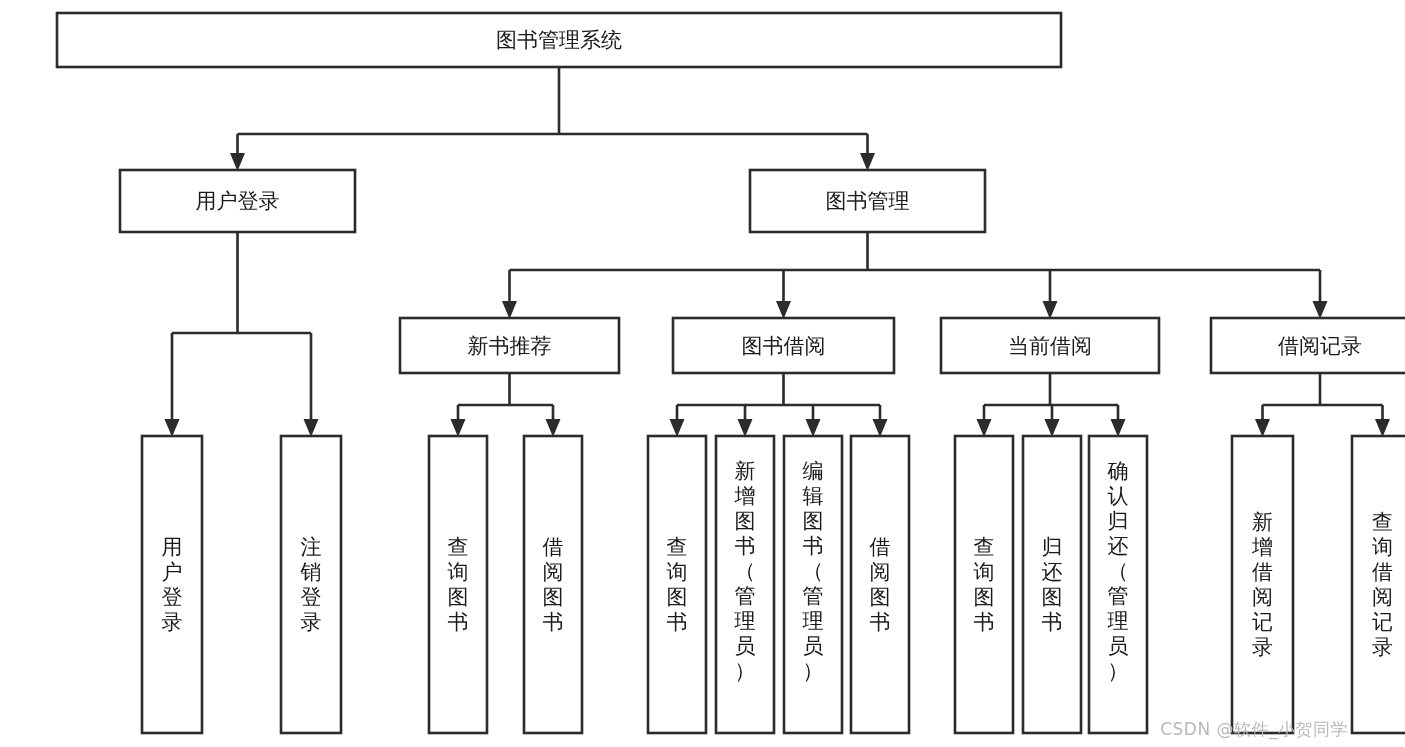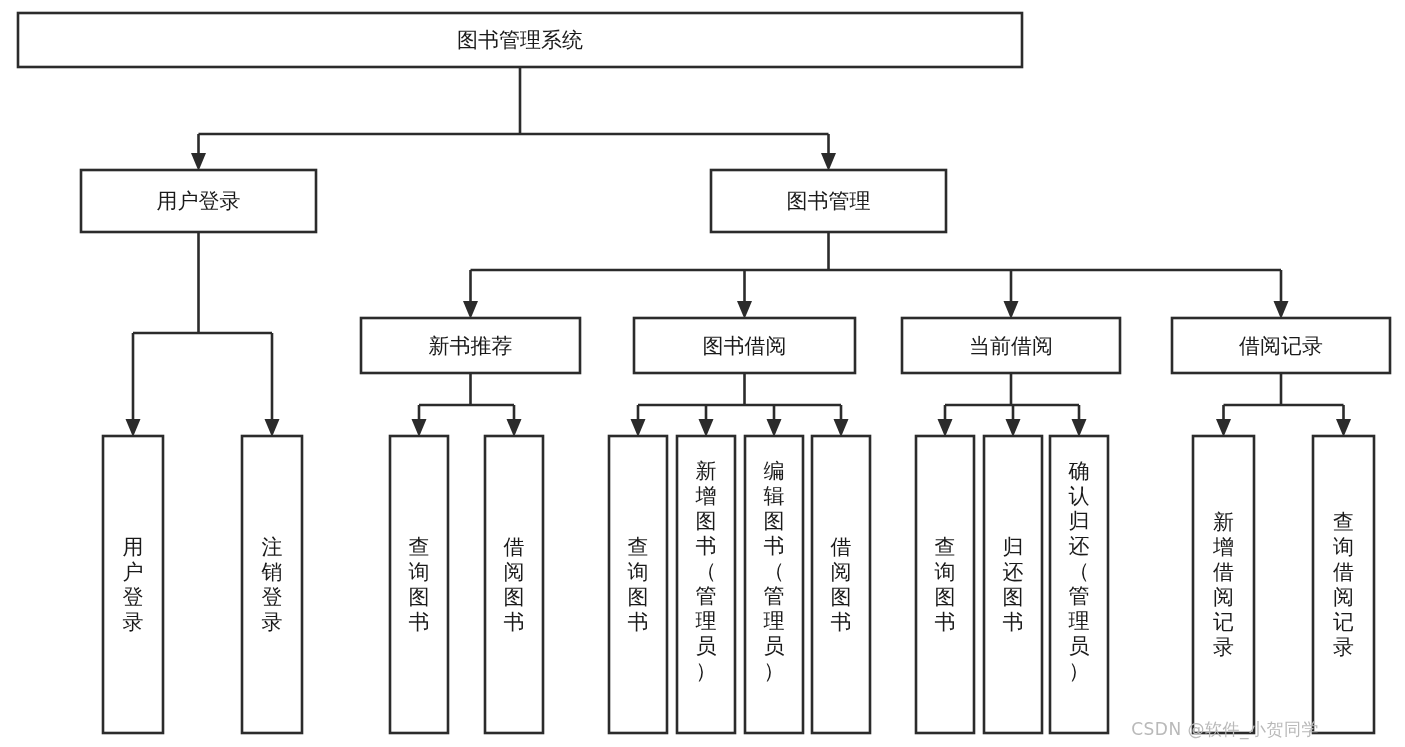--- a/index.html
+++ b/index.html
@@ -12,20 +12,21 @@
     width: 1405px;
     height: 747px;
     font-family: "DejaVu Sans", "Liberation Sans", sans-serif;
     overflow: hidden;
   }
   #diagram-root {
     position: relative;
     width: 1333px;
     height: 747px;
     background: #ffffff;
+    margin-left: 39px;
   }
   svg.diagram-canvas {
     position: absolute;
     top: 0;
     left: 0;
     width: 1405px;
     height: 747px;
     display: block;
   }
   .node-box {
@@ -51,21 +52,21 @@
     dominant-baseline: middle;
   }
   .node-label-v {
     fill: #1a1a1a;
     font-family: "DejaVu Sans", "Liberation Sans", sans-serif;
     font-size: 21px;
     text-anchor: middle;
   }
   .watermark-text {
     position: absolute;
-    right: 14px;
+    right: 24px;
     bottom: 6px;
     font-family: "DejaVu Sans", "Liberation Sans", sans-serif;
     font-size: 17px;
     color: #b9b9b9;
     white-space: nowrap;
     letter-spacing: 0.5px;
     user-select: none;
   }
 </style>
 </head>

